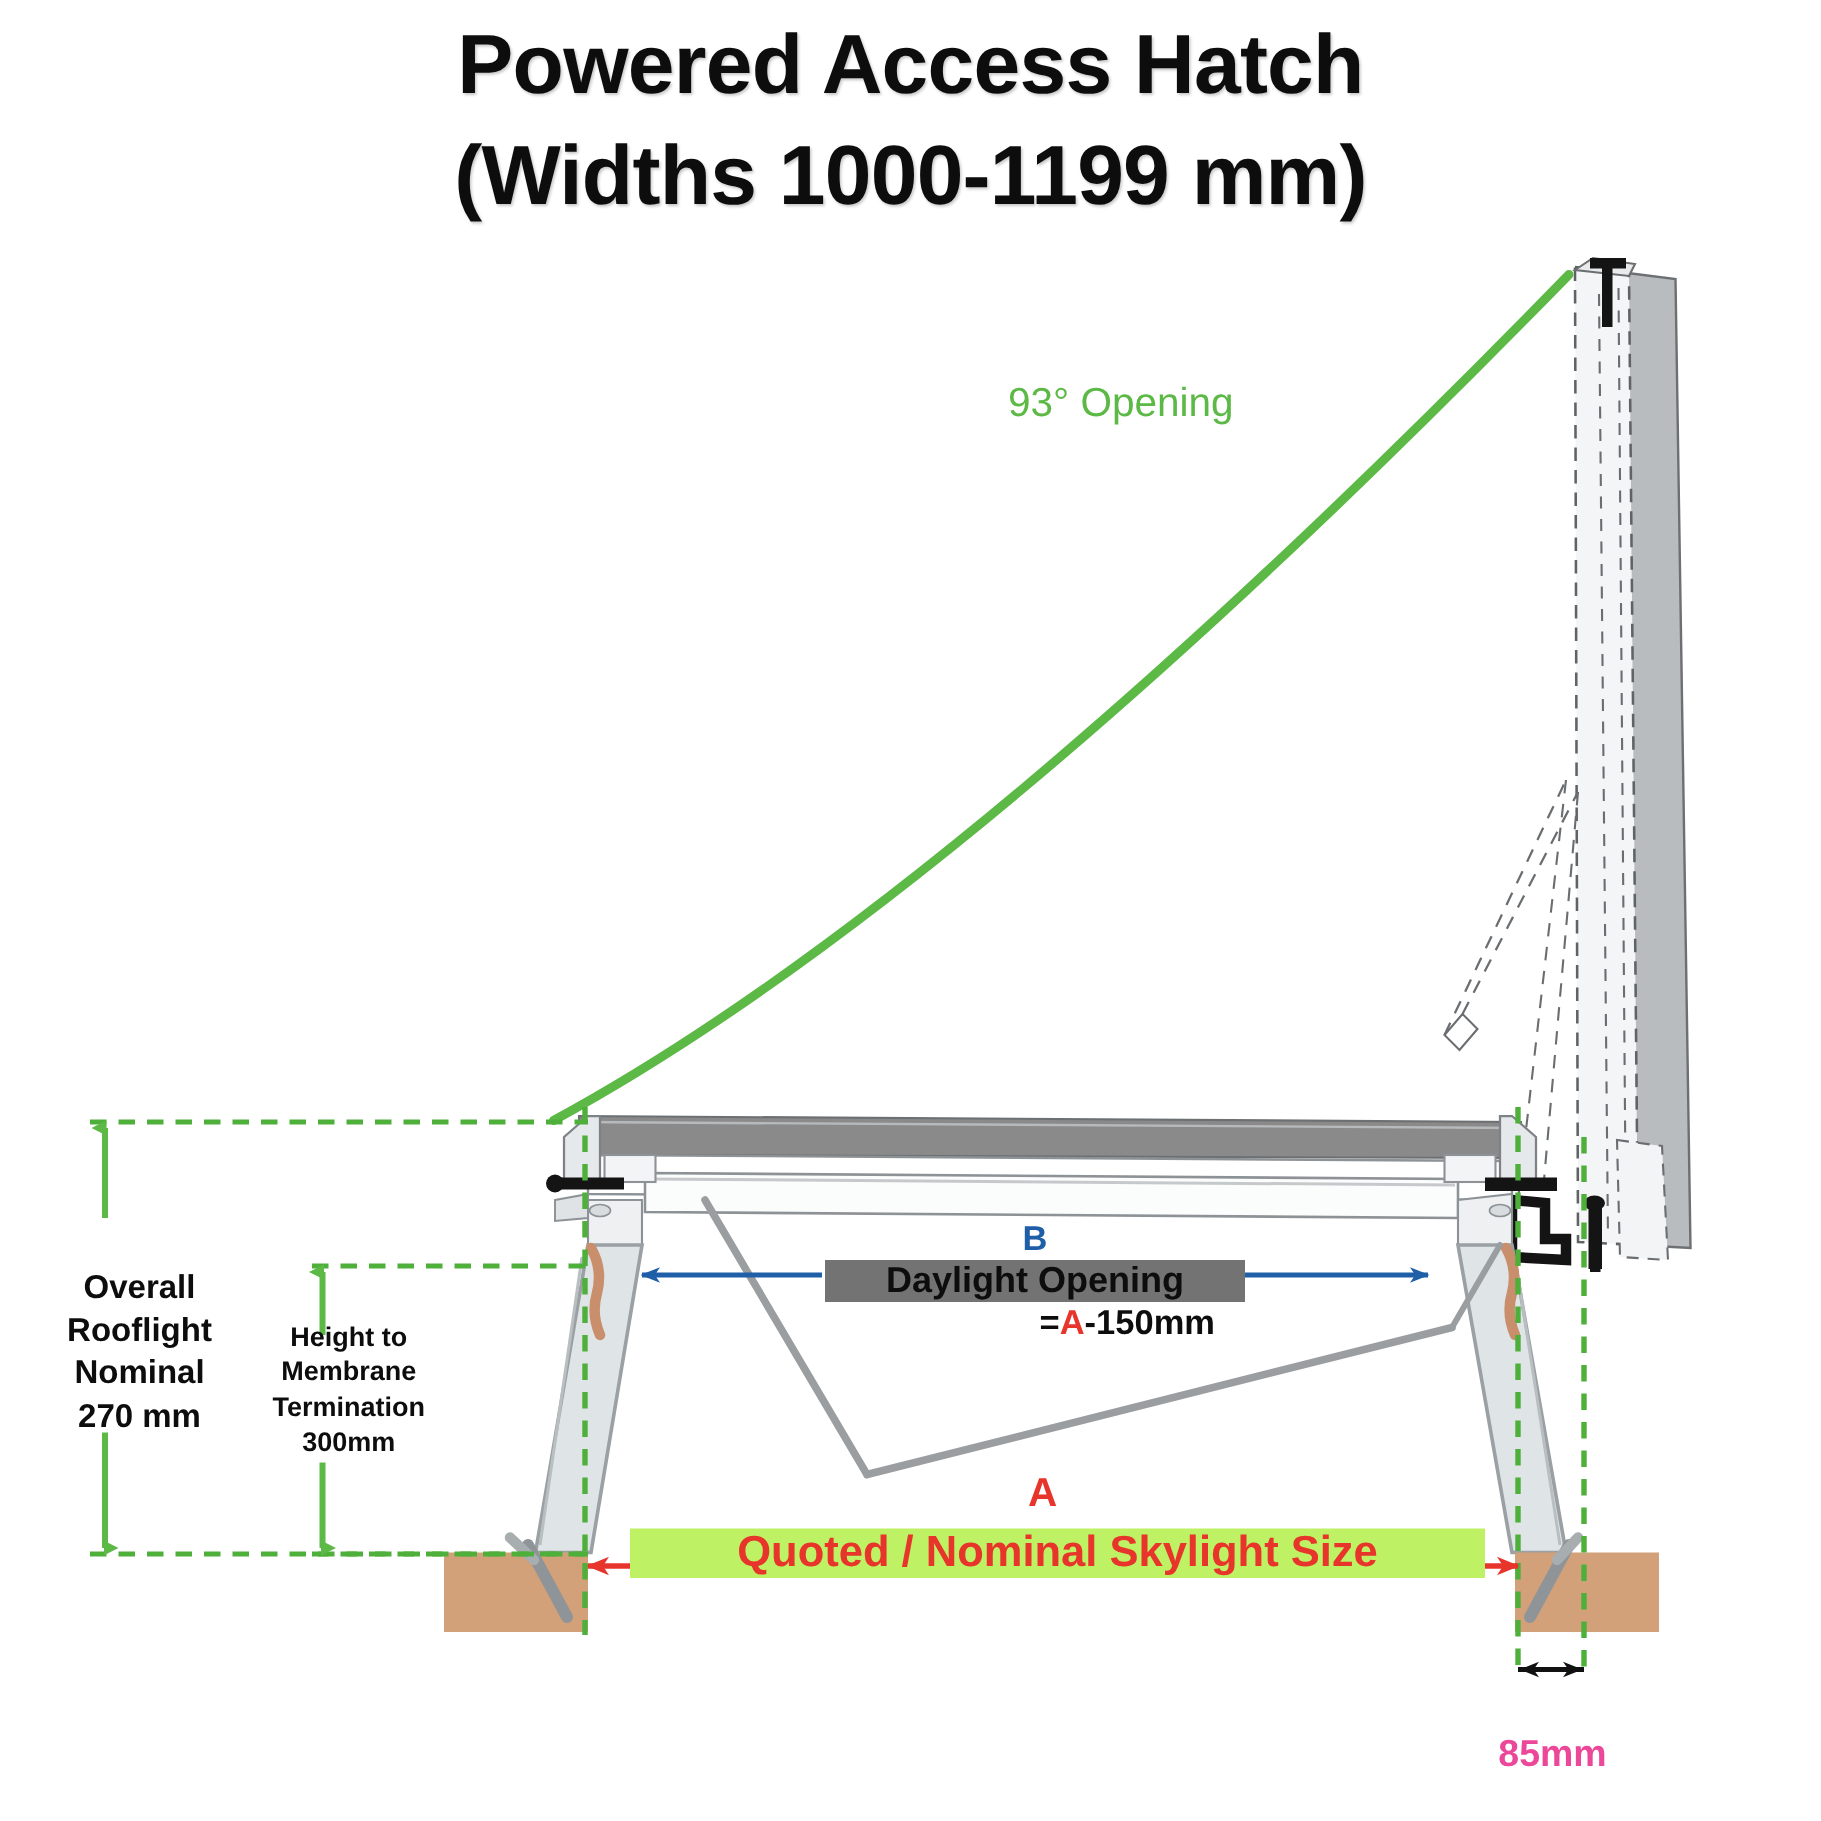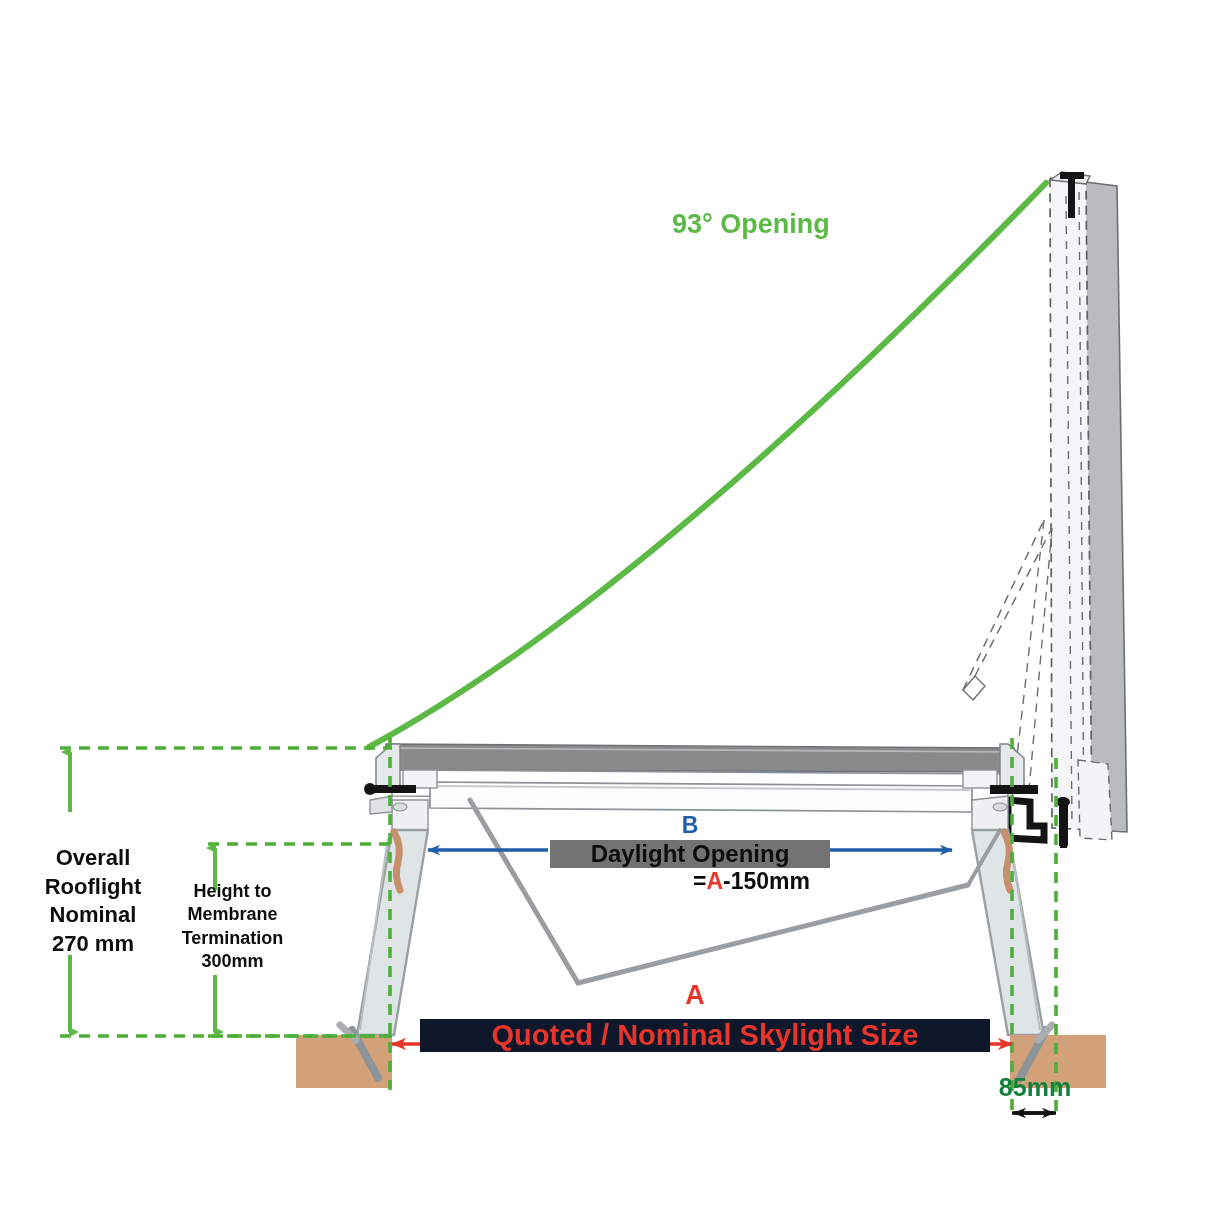--- a/index.html
+++ b/index.html
@@ -17,21 +17,21 @@
   }
   .title-line{
     font-weight:bold;color:#0d0d0d;
     font-size:56px;line-height:1.32;letter-spacing:-0.5px;
     text-shadow:1px 1px 2px rgba(0,0,0,0.22);
   }
 
   .lbl{position:absolute;pointer-events:none;}
 
   .lbl-green{
-    color:#5cb945;font-weight:bold;font-size:27px;
+    color:#5cb945;font-weight:normal;font-size:27px;margin-top:44px;
   }
   .lbl-black{
     color:#0d0d0d;font-weight:bold;text-align:center;
   }
   .lbl-red{
     color:#e8352c;font-weight:bold;text-align:center;
   }
   .lbl-blue{ color:#1f5fa8;font-weight:bold;text-align:center;}
 
   #overall-height-label{
@@ -49,38 +49,42 @@
   }
   #daylight-formula-label{
     left:570px;top:868px;width:240px;font-size:23px;text-align:right;
   }
   #formula-a{color:#e8352c;}
   #skylight-a-label{
     left:640px;top:980px;width:110px;font-size:27px;
   }
   #skylight-size-label{
     left:420px;top:1019px;width:570px;font-size:29px;
-    background:#0f172a;padding:0 8px;box-sizing:border-box;
+    background:#bef264;padding:0 8px;box-sizing:border-box;
   }
   #skylight-measure-label{
     left:450px;top:1059px;width:510px;font-size:29px;
   }
   #opening-angle-label{
     left:672px;top:209px;width:260px;
   }
   #kerb-depth-label{
-    left:975px;top:1073px;width:120px;font-size:25px;color:#15803d;
+    left:975px;top:1155px;width:120px;font-size:25px;color:#ec4899;
     font-weight:bold;text-align:center;
   }
 </style>
 </head>
 <body>
 
 <div id="stage">
 
+  <div class="title-block">
+    <div class="title-line">Powered Access Hatch</div>
+    <div class="title-line">(Widths 1000-1199 mm)</div>
+  </div>
 
   <svg id="scene" viewBox="0 0 1214 1214">
     <defs>
       <marker id="ar-green-up" markerWidth="10" markerHeight="10" refX="5" refY="9" orient="auto" markerUnits="userSpaceOnUse">
         <path d="M5 0 L10 10 L0 10 Z" fill="#5cb945"></path>
       </marker>
       <marker id="ar-green-down" markerWidth="10" markerHeight="10" refX="5" refY="9" orient="auto" markerUnits="userSpaceOnUse">
         <path d="M5 0 L10 10 L0 10 Z" fill="#5cb945"></path>
       </marker>
       <marker id="ar-blue" markerWidth="13" markerHeight="11" refX="12" refY="5.5" orient="auto" markerUnits="userSpaceOnUse">

